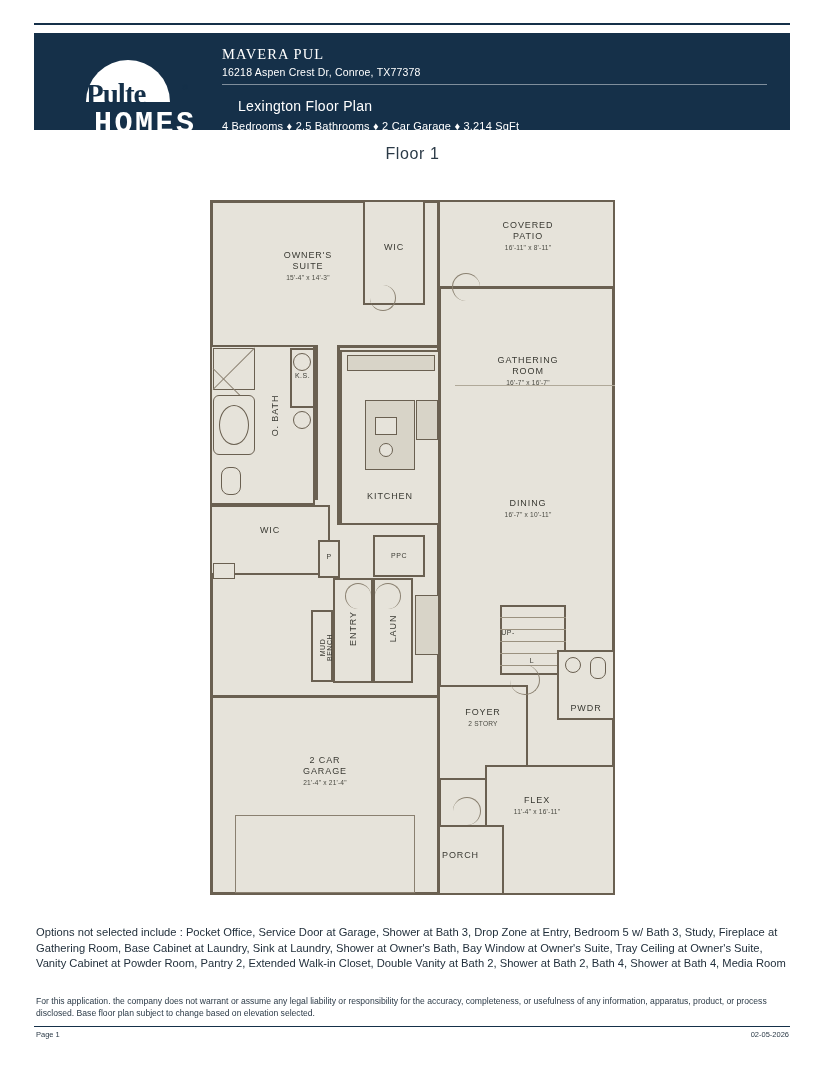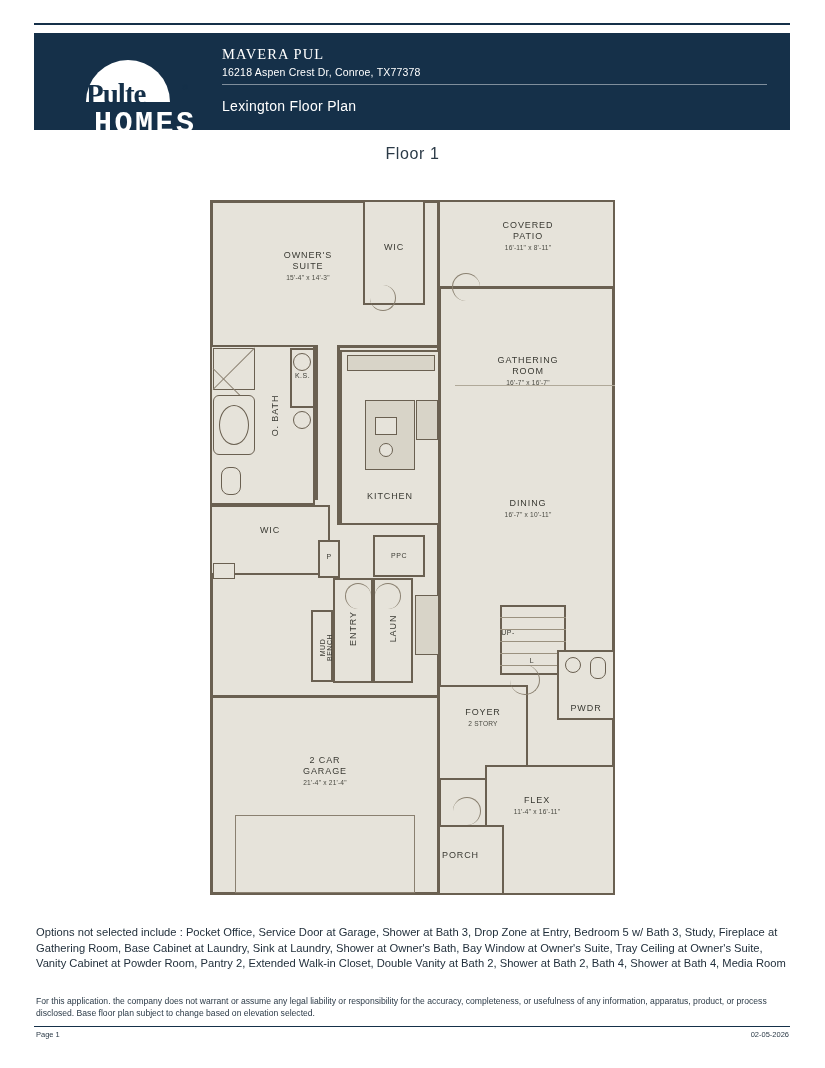--- a/index.html
+++ b/index.html
@@ -98,20 +98,21 @@
     color: #ffffff;
     padding-bottom: 6px;
     border-bottom: 1px solid #7f8e9c;
     width: 545px;
   }
   .hdr-plan {
     margin-top: 13px;
     font-size: 14px;
     letter-spacing: 0.3px;
     color: #ffffff;
+    margin-left: 16px;
   }
   .hdr-specs {
     margin-top: 6px;
     font-size: 11px;
     letter-spacing: 0.2px;
     color: #ffffff;
   }
 
   
   .floor-title {
@@ -240,20 +241,21 @@
     <div class="logo-box">
       <div class="logo-arc"></div>
       <div class="logo-pulte">Pulte</div>
       <div class="logo-reg">®</div>
       <div class="logo-homes">HOMES</div>
     </div>
     <div class="hdr-text">
       <div class="hdr-name">MAVERA PUL</div>
       <div class="hdr-addr">16218 Aspen Crest Dr, Conroe, TX77378</div>
       <div class="hdr-plan">Lexington Floor Plan</div>
+      <div class="hdr-specs">4 Bedrooms ♦ 2.5 Bathrooms ♦ 2 Car Garage ♦ 3,214 SqFt</div>
     </div>
   </div>
 
   <div class="floor-title">Floor 1</div>
 
   <div class="plan">
 
     <div class="rm" style="left:5px; top:5px; width:230px; height:695px;"></div>
 
     <div class="rm" style="left:233px; top:5px; width:177px; height:695px;"></div>

